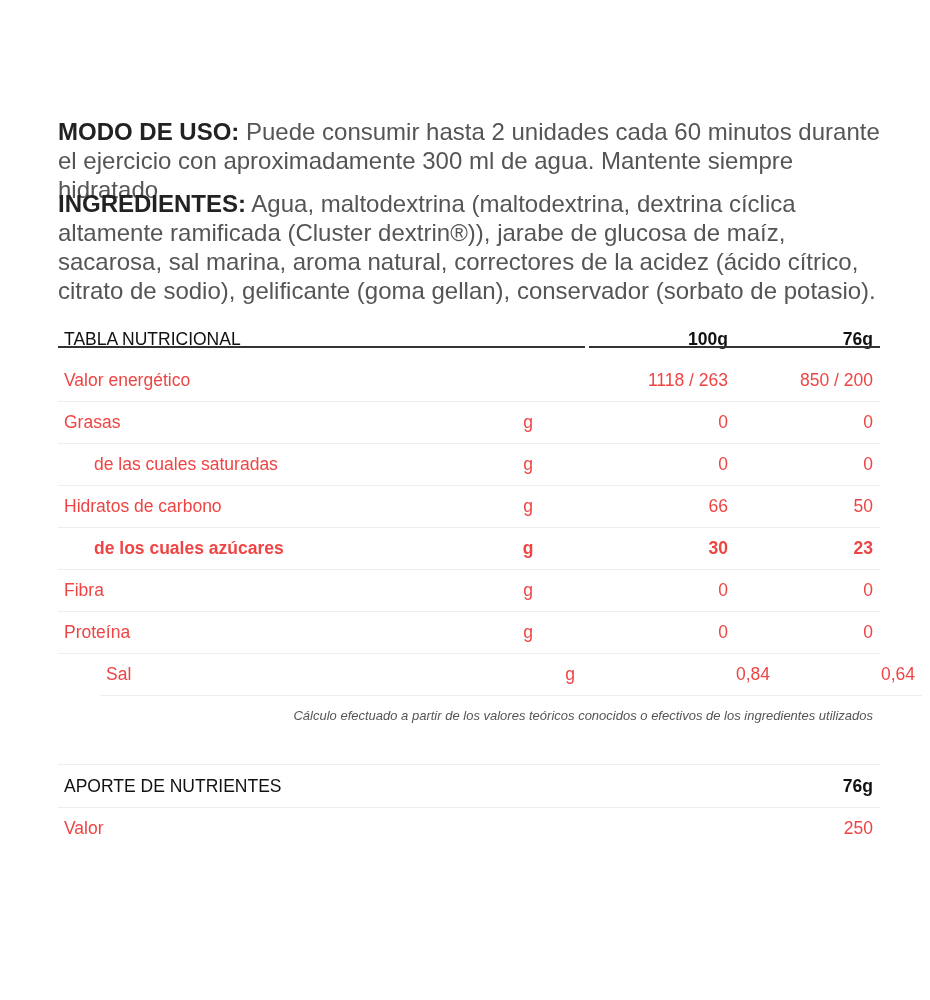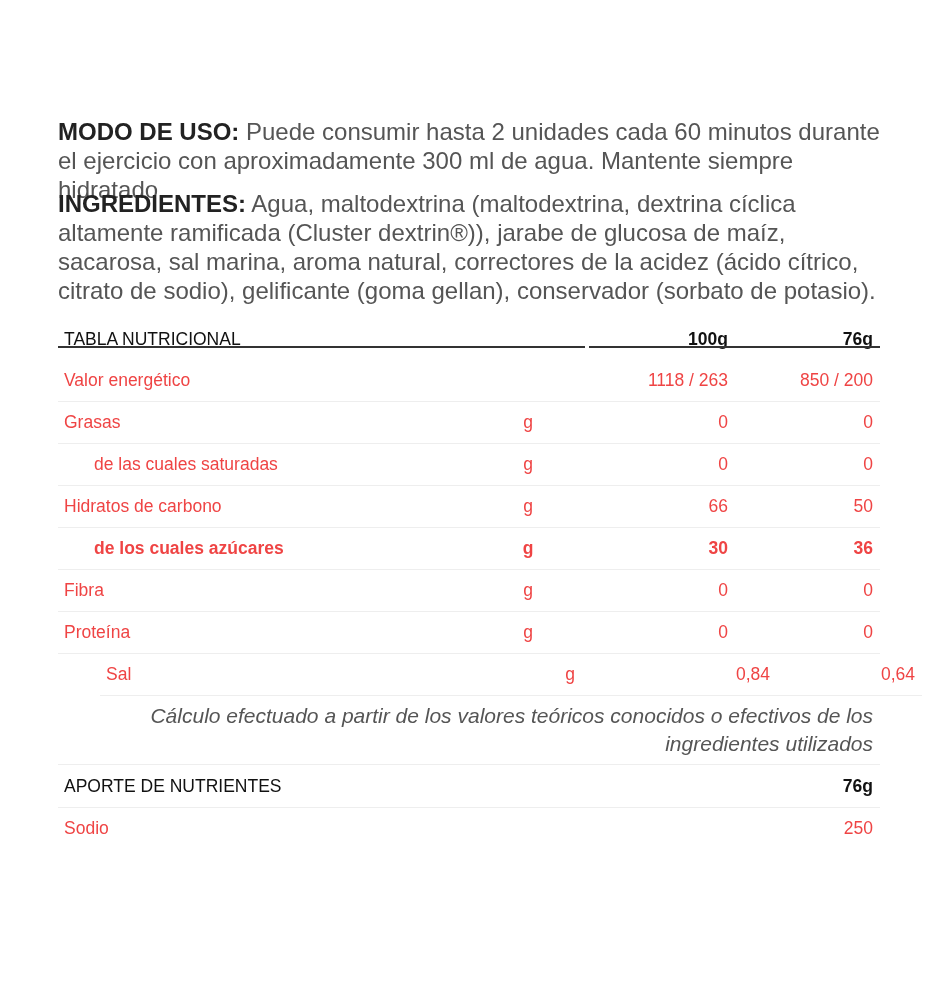--- a/index.html
+++ b/index.html
@@ -32,21 +32,21 @@
     .hdr .c-name, .hdr .c-v100, .hdr .c-v76 { font-weight: 400; color: #111111; }
     .hdr .c-v100, .hdr .c-v76 { font-weight: 700; }
     .hdr-line-left {
       position: absolute; left: 0; top: 346px; width: 527px; height: 2px; background: #333333;
     }
     .hdr-line-right {
       position: absolute; left: 531px; top: 346px; width: 291px; height: 2px; background: #333333;
     }
     .note {
       position: absolute; left: 58px; width: 815px; top: 702px;
-      text-align: right; font-style: italic; font-size: 21px; line-height: 28px; color: #555555;
+      text-align: right; font-style: italic; font-size: 13px; line-height: 28px; color: #555555;
     }
     .note-line { position: absolute; left: 58px; top: 764px; width: 822px; height: 1px; background: #eeeeee; }
   </style>
 </head>
 <body>
 
 <div id="usage" class="para"><b>MODO DE USO:</b><span> Puede consumir hasta 2 unidades cada 60 minutos durante el ejercicio con aproximadamente 300 ml de agua. Mantente siempre hidratado.</span></div>
 
 <div id="ingredients" class="para"><b>INGREDIENTES:</b><span> Agua, maltodextrina (maltodextrina, dextrina cíclica altamente ramificada (Cluster dextrin®)), jarabe de glucosa de maíz, sacarosa, sal marina, aroma natural, correctores de la acidez (ácido cítrico, citrato de sodio), gelificante (goma gellan), conservador (sorbato de potasio).</span></div>
 
@@ -79,21 +79,21 @@
   <div class="row" style="top:485px;">
     <span class="c-name">Hidratos de carbono</span>
     <span class="c-unit">g</span>
     <span class="c-v100">66</span>
     <span class="c-v76">50</span>
   </div>
   <div class="row" style="top:527px;font-weight:bold;">
     <span class="c-name indent">de los cuales azúcares</span>
     <span class="c-unit">g</span>
     <span class="c-v100">30</span>
-    <span class="c-v76">36</span>
+    <span class="c-v76">23</span>
   </div>
   <div class="row" style="top:569px;">
     <span class="c-name">Fibra</span>
     <span class="c-unit">g</span>
     <span class="c-v100">0</span>
     <span class="c-v76">0</span>
   </div>
   <div class="row" style="top:611px;">
     <span class="c-name">Proteína</span>
     <span class="c-unit">g</span>
@@ -110,16 +110,16 @@
 
 <div class="note">Cálculo efectuado a partir de los valores teóricos conocidos o efectivos de los ingredientes utilizados</div>
 <div class="note-line"></div>
 
 <div class="tbl" style="top:0;">
   <div class="row hdr" style="top:765px;">
     <span class="c-name">APORTE DE NUTRIENTES</span>
     <span class="c-v76">76g</span>
   </div>
   <div class="row" style="top:807px; border-bottom:none;">
-    <span class="c-name">Sodio</span>
+    <span class="c-name">Valor</span>
     <span class="c-v76">250</span>
   </div>
 </div>
 
 </body></html>

